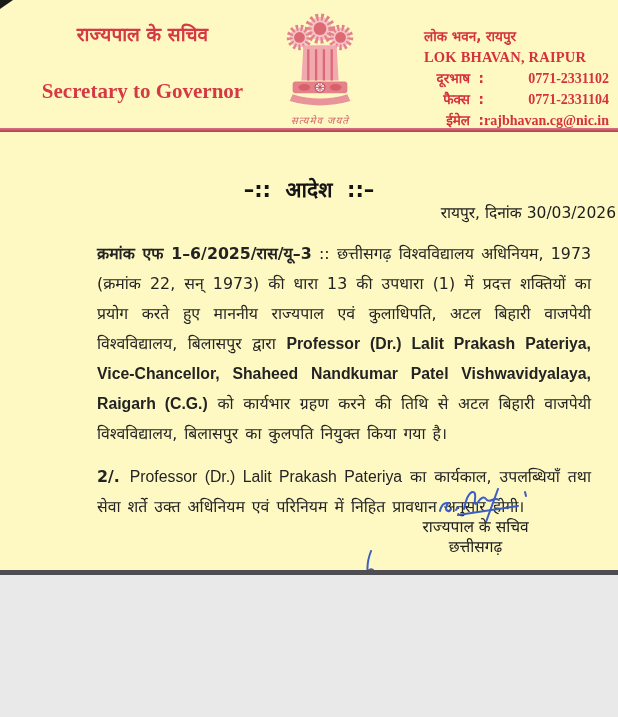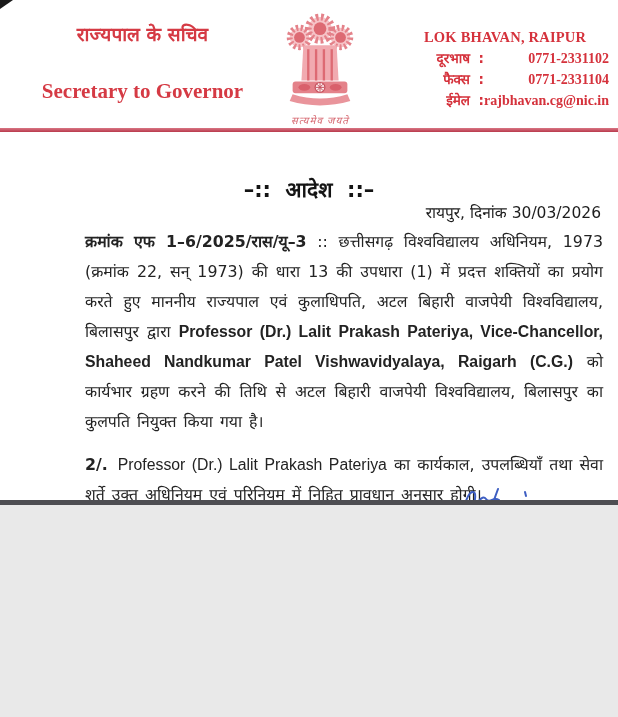--- a/index.html
+++ b/index.html
@@ -1,18 +1,18 @@
 <!DOCTYPE html>
 <html><head>
 <meta charset="utf-8">
 <style>
   html,body{margin:0;padding:0;background:#e9e9e9;}
   .page{
-    position:relative;width:618px;height:505px;margin:0 auto;
-    background:#ffffff;overflow:hidden;
+    position:relative;width:618px;height:575px;margin:0 auto;
+    background:#fef9c3;overflow:hidden;
     font-family:"DejaVu Sans","Liberation Sans",sans-serif;
     color:#222;
   }
   
   .corner-mark{position:absolute;left:0;top:0;width:0;height:0;
     border-top:9px solid #1a1a1a;border-right:13px solid transparent;}
   .hdr-left{position:absolute;left:30px;top:20px;width:225px;text-align:center;color:#d53a44;}
   .hdr-left .hi{font-size:19px;font-weight:bold;line-height:1.5;}
   .hdr-left .en{font-family:"Liberation Serif","DejaVu Serif",serif;
     font-size:21px;font-weight:bold;line-height:1.45;margin-top:27px;}
@@ -20,24 +20,24 @@
   .emblem-wrap .motto{font-size:10px;color:#d5646d;margin-top:1px;letter-spacing:1px;font-style:italic;}
   .hdr-right{position:absolute;left:424px;top:27px;color:#d5323c;font-size:13.5px;font-weight:bold;line-height:1.45;}
   .hdr-right .en{font-family:"Liberation Serif","DejaVu Serif",serif;font-size:14.5px;letter-spacing:.2px;}
   .contact-row{display:grid;grid-template-columns:46px 14px auto;line-height:1.5;text-align:right;}
   .contact-row .val{font-family:"Liberation Serif","DejaVu Serif",serif;font-size:14px;}
   .rule{position:absolute;left:0;right:0;top:128px;height:4px;
     background:linear-gradient(#d87584,#b93a4c);}
   
   .order-title{position:absolute;left:0;right:0;top:151px;text-align:center;
     font-size:21px;font-weight:bold;color:#141414;white-space:pre;margin-top:24px;}
-  .place-date{position:absolute;right:17px;top:201px;font-size:15.5px;color:#1c1c1c;}
+  .place-date{position:absolute;right:2px;top:201px;font-size:15.5px;color:#1c1c1c;}
   .body-text{position:absolute;left:85px;top:227px;width:518px;
     font-size:15.8px;line-height:30px;text-align:justify;color:#232323;word-spacing:2px;}
-  .body-text p{margin:0;}
+  .body-text p{margin:12px;}
   .body-text p + p{margin-top:13px;}
   .b{font-weight:bold;}
   .latin{font-family:"Liberation Sans","DejaVu Sans",sans-serif;}
   .p2num{margin-right:10px;}
   
   .sign-svg{position:absolute;left:430px;top:484px;}
   .sign-block{position:absolute;left:388px;top:517px;width:175px;text-align:center;
     font-size:15.5px;line-height:1.32;color:#1d1d1d;}
   .pen-mark{position:absolute;left:362px;top:549px;}
   .bottom-band{position:absolute;left:0;right:0;bottom:0;height:5px;background:#4e4e52;}
@@ -86,20 +86,21 @@
         <ellipse cx="29" cy="79" rx="6" ry="3.4" fill="#d9606b"></ellipse>
         <ellipse cx="61" cy="79" rx="6" ry="3.4" fill="#d9606b"></ellipse>
 
         <path d="M17,86 Q45,95 73,86 L76,93 Q45,102 14,93 Z" fill="#e9949b"></path>
       </svg>
     </span>
     <div class="motto">सत्यमेव जयते</div>
   </div>
 
   <div class="hdr-right">
+    <div class="hi">लोक भवन, रायपुर</div>
     <div class="en">LOK BHAVAN, RAIPUR</div>
     <div class="contact-row">
       <span>दूरभाष</span>
       <span>:</span>
       <span class="val">0771-2331102</span>
     </div>
     <div class="contact-row">
       <span>फैक्स</span>
       <span>:</span>
       <span class="val">0771-2331104</span>

